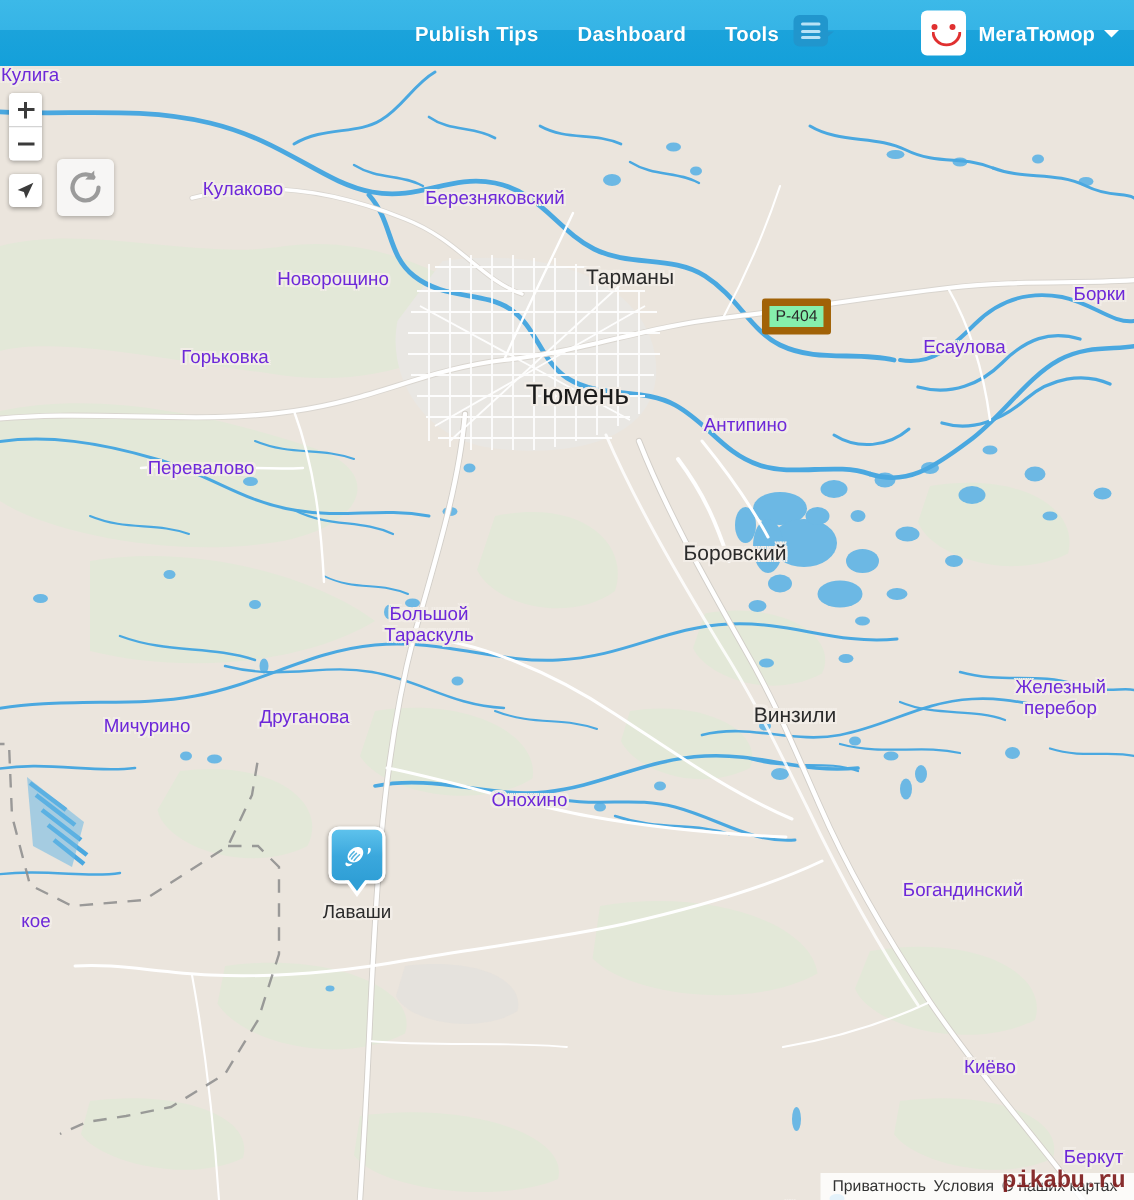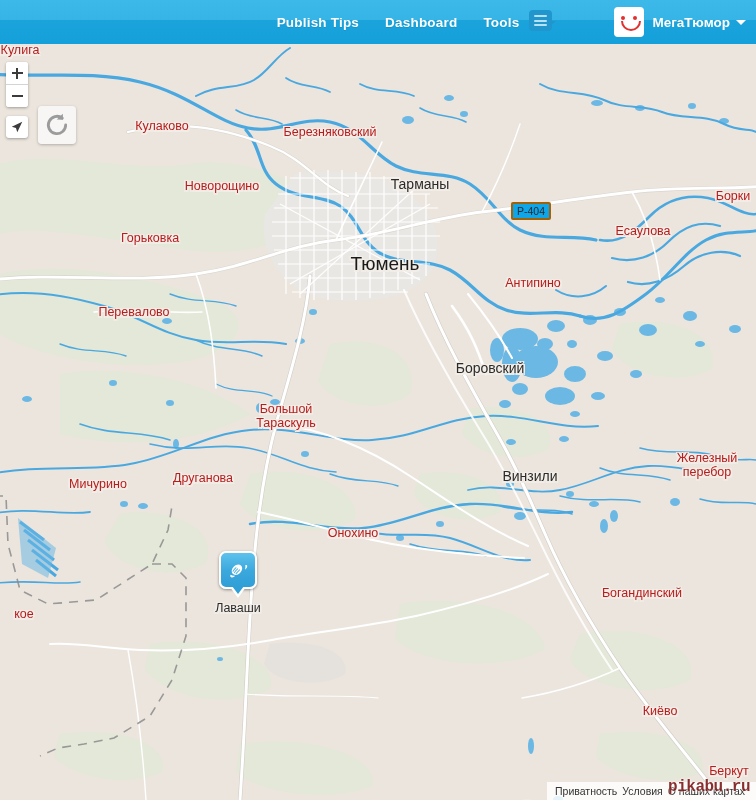--- a/index.html
+++ b/index.html
@@ -149,28 +149,28 @@
     text-shadow:
       -1.5px -1.5px 0 #f2ede7, 1.5px -1.5px 0 #f2ede7,
       -1.5px  1.5px 0 #f2ede7, 1.5px  1.5px 0 #f2ede7,
        0px   -1.5px 0 #f2ede7, 0px    1.5px 0 #f2ede7,
       -1.5px  0px   0 #f2ede7, 1.5px  0px   0 #f2ede7;
     pointer-events: none;
     line-height: 1.12;
   }
   .lbl.s-city { font-size: 19px; color: #1a1a1a; margin-top: 19px; }
   .lbl.s-big  { font-size: 14px; color: #2b2b2b; }
-  .lbl.s-mid  { font-size: 12.5px; color: #b91c1c; }
+  .lbl.s-mid  { font-size: 12.5px; color: #6d28d9; }
   .lbl.ctr    { text-align: center; }
 
   .shield {
     position: absolute;
     transform: translate(-50%, -50%);
-    background: #0ea5e9;
-    border: 2px solid #a16207;
+    background: #86efac;
+    border: 5px solid #a16207;
     border-radius: 2px;
     font-size: 10.5px;
     color: #2a2a2a;
     padding: 1px 4px;
     font-family: "Liberation Sans", sans-serif;
     white-space: nowrap;
   }
 
   
   #zoom-ctrl {
@@ -571,21 +571,21 @@
     <div id="labels">
         <div class="lbl s-mid" style="left: 20px; top: 6px;">Кулига</div>
         <div class="lbl s-mid" style="left: 162px; top: 82px;">Кулаково</div>
         <div class="lbl s-mid" style="left: 330px; top: 88px;">Березняковский</div>
         <div class="lbl s-big" style="left: 420px; top: 141px;">Тарманы</div>
         <div class="lbl s-mid" style="left: 733px; top: 152px;">Борки</div>
         <div class="lbl s-mid" style="left: 222px; top: 142px;">Новорощино</div>
         <div class="lbl s-mid" style="left: 643px; top: 187px;">Есаулова</div>
         <div class="lbl s-city" style="left: 385px; top: 201px;">Тюмень</div>
         <div class="lbl s-mid" style="left: 150px; top: 194px;">Горьковка</div>
-        <div class="lbl s-mid" style="left: 497px; top: 239px; margin-left: 36px;">Антипино</div>
+        <div class="lbl s-mid" style="left: 497px; top: 239px;">Антипино</div>
         <div class="lbl s-mid" style="left: 134px; top: 268px;">Перевалово</div>
         <div class="lbl s-big" style="left: 490px; top: 325px;">Боровский</div>
         <div class="lbl s-mid ctr" style="left: 286px; top: 372px;">Большой<br>Тараскуль</div>
         <div class="lbl s-mid ctr" style="left: 707px; top: 421px;">Железный<br>перебор</div>
         <div class="lbl s-big" style="left: 530px; top: 433px;">Винзили</div>
         <div class="lbl s-mid" style="left: 203px; top: 434px;">Друганова</div>
         <div class="lbl s-mid" style="left: 98px; top: 440px;">Мичурино</div>
         <div class="lbl s-mid" style="left: 353px; top: 489px;">Онохино</div>
         <div class="lbl s-mid" style="left: 642px; top: 525px; margin-top: 24px;">Богандинский</div>
         <div class="lbl s-mid" style="left: 24px; top: 570px;">кое</div>

